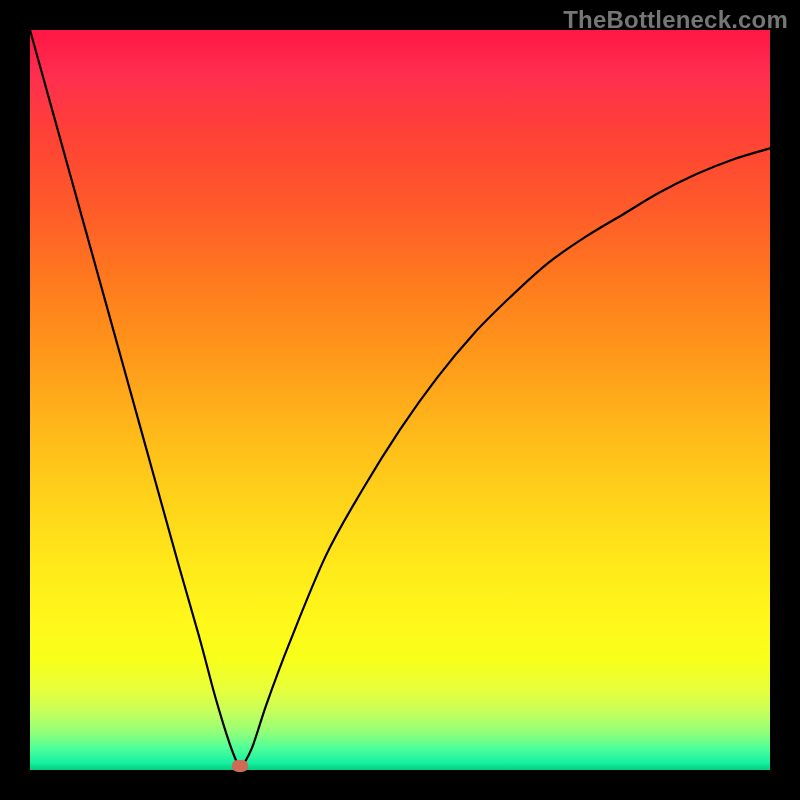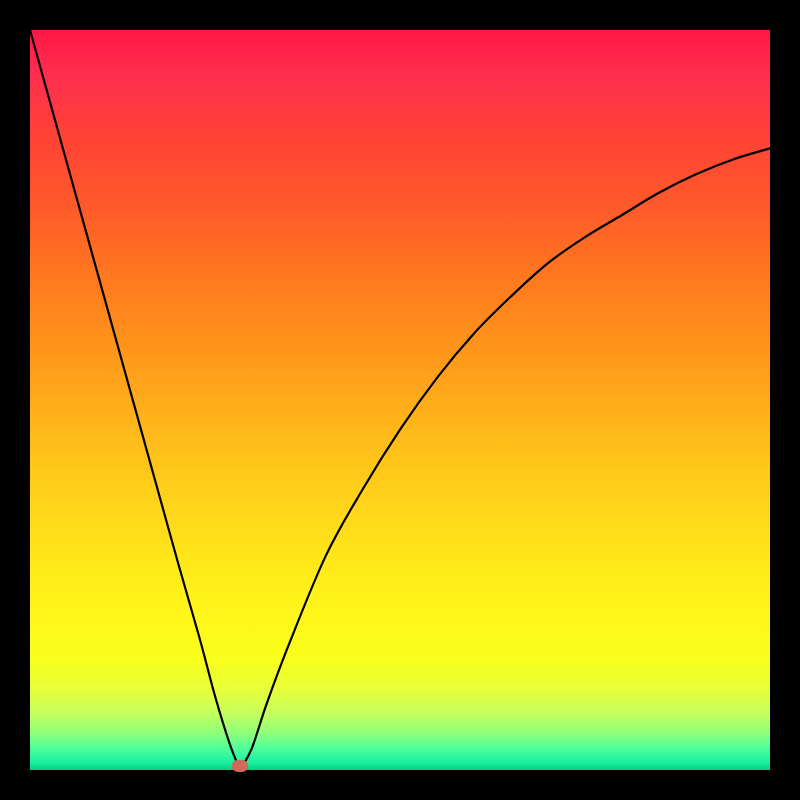--- a/index.html
+++ b/index.html
@@ -71,13 +71,14 @@
 </head>
 <body>
 
 <div class="frame">
   <div class="plot-area">
     <svg class="curve" viewBox="0 0 740 740" preserveAspectRatio="none">
       <path fill="none" stroke="#000" stroke-width="2.2" stroke-linecap="round" stroke-linejoin="round" d="M 0.00 0.00 C 6.17 22.20, 24.67 88.80, 37.00 133.20 C 49.33 177.60, 61.67 222.00, 74.00 266.40 C 86.33 310.80, 98.67 355.20, 111.00 399.60 C 123.33 444.00, 138.13 497.65, 148.00 532.80 C 157.87 567.95, 164.03 588.30, 170.20 610.50 C 176.37 632.70, 180.07 648.73, 185.00 666.00 C 189.93 683.27, 195.61 701.77, 199.80 714.10 C 203.99 726.43, 208.43 735.68, 210.16 740.00 L 210.16 740.00 C 212.13 736.30, 217.56 728.90, 222.00 717.80 C 226.44 706.70, 230.63 690.67, 236.80 673.40 C 242.97 656.13, 249.13 638.87, 259.00 614.20 C 268.87 589.53, 283.67 551.30, 296.00 525.40 C 308.33 499.50, 320.67 479.77, 333.00 458.80 C 345.33 437.83, 357.67 418.10, 370.00 399.60 C 382.33 381.10, 394.67 363.83, 407.00 347.80 C 419.33 331.77, 431.67 316.97, 444.00 303.40 C 456.33 289.83, 468.67 278.12, 481.00 266.40 C 493.33 254.68, 505.67 242.97, 518.00 233.10 C 530.33 223.23, 542.67 215.22, 555.00 207.20 C 567.33 199.18, 579.67 192.40, 592.00 185.00 C 604.33 177.60, 616.67 169.58, 629.00 162.80 C 641.33 156.02, 653.67 149.85, 666.00 144.30 C 678.33 138.75, 690.67 133.82, 703.00 129.50 C 715.33 125.18, 733.83 120.25, 740.00 118.40"></path>
     </svg>
     <div class="marker" style="left:210.15999999999997px; top:736px;"></div>
   </div>
+  <div class="watermark">TheBottleneck.com</div>
 </div>
 
 </body></html>

